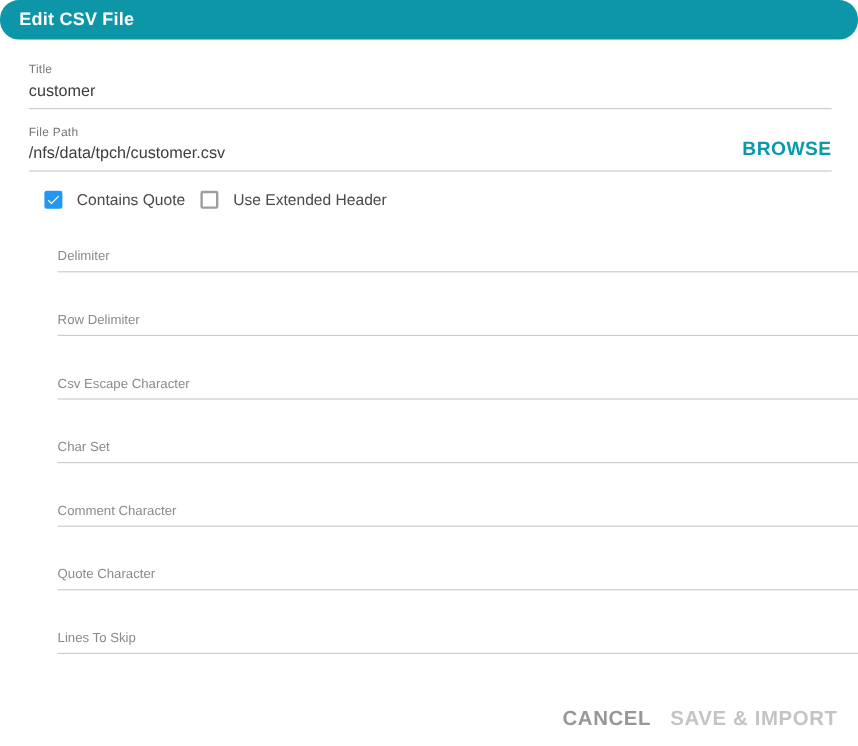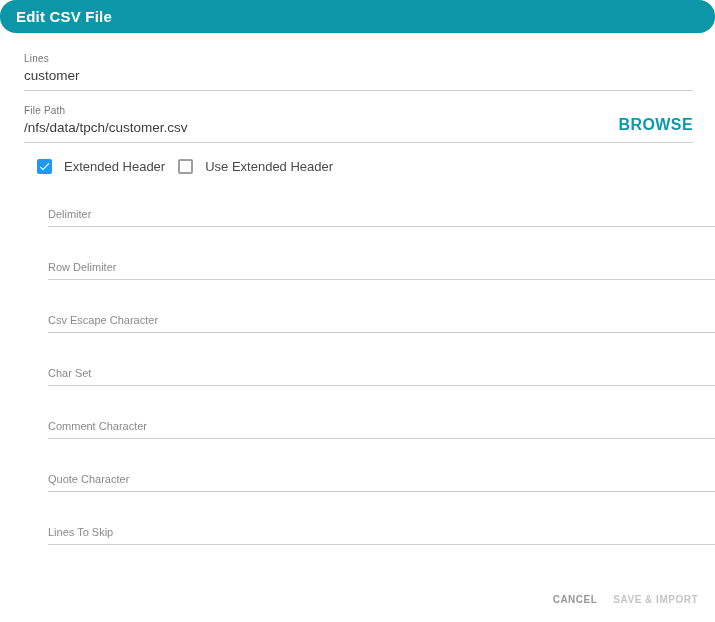--- a/index.html
+++ b/index.html
@@ -96,57 +96,57 @@
     flex: 0 0 40px;
     display: flex;
     align-items: center;
     justify-content: flex-end;
     padding-right: 9px;
     padding-bottom: 6px;
   }
   .footer-btn {
     background: none; border: none; cursor: pointer;
     font-family: "Liberation Sans", sans-serif;
-    font-size: 10px;
+    font-size: 17px;
     font-weight: bold;
     letter-spacing: 0.5px;
     text-transform: uppercase;
     padding: 6px 8px;
   }
   .footer-btn.cancel { color: #979797; }
   .footer-btn.save { color: #c4c4c4; cursor: default; }
 </style>
 </head>
 <body>
 
 <div class="dialog">
 
   <div class="dialog-header">Edit CSV File</div>
 
   <div class="content">
 
     <div class="field-group g-title">
-      <label class="float-label">Lines</label>
+      <label class="float-label">Title</label>
       <input class="text-input" type="text" value="customer" style="">
     </div>
 
     <div class="field-group g-path">
       <label class="float-label">File Path</label>
       <input class="text-input" type="text" value="/nfs/data/tpch/customer.csv" style="">
       <button class="browse-link">BROWSE</button>
     </div>
 
     <div class="checkbox-row">
       <div class="checkbox-item">
         <span class="checkbox-box checked">
           <svg viewBox="0 0 24 24" fill="#ffffff" xmlns="http://www.w3.org/2000/svg">
             <path d="M9 16.2 4.8 12l-1.4 1.4L9 19 21 7l-1.4-1.4z"></path>
           </svg>
         </span>
-        <span class="checkbox-label">Extended Header</span>
+        <span class="checkbox-label">Contains Quote</span>
       </div>
       <div class="checkbox-item">
         <span class="checkbox-box unchecked"></span>
         <span class="checkbox-label">Use Extended Header</span>
       </div>
     </div>
 
     <div class="empty-field">
       <input class="text-input" type="text" placeholder="Delimiter" style="">
     </div>

